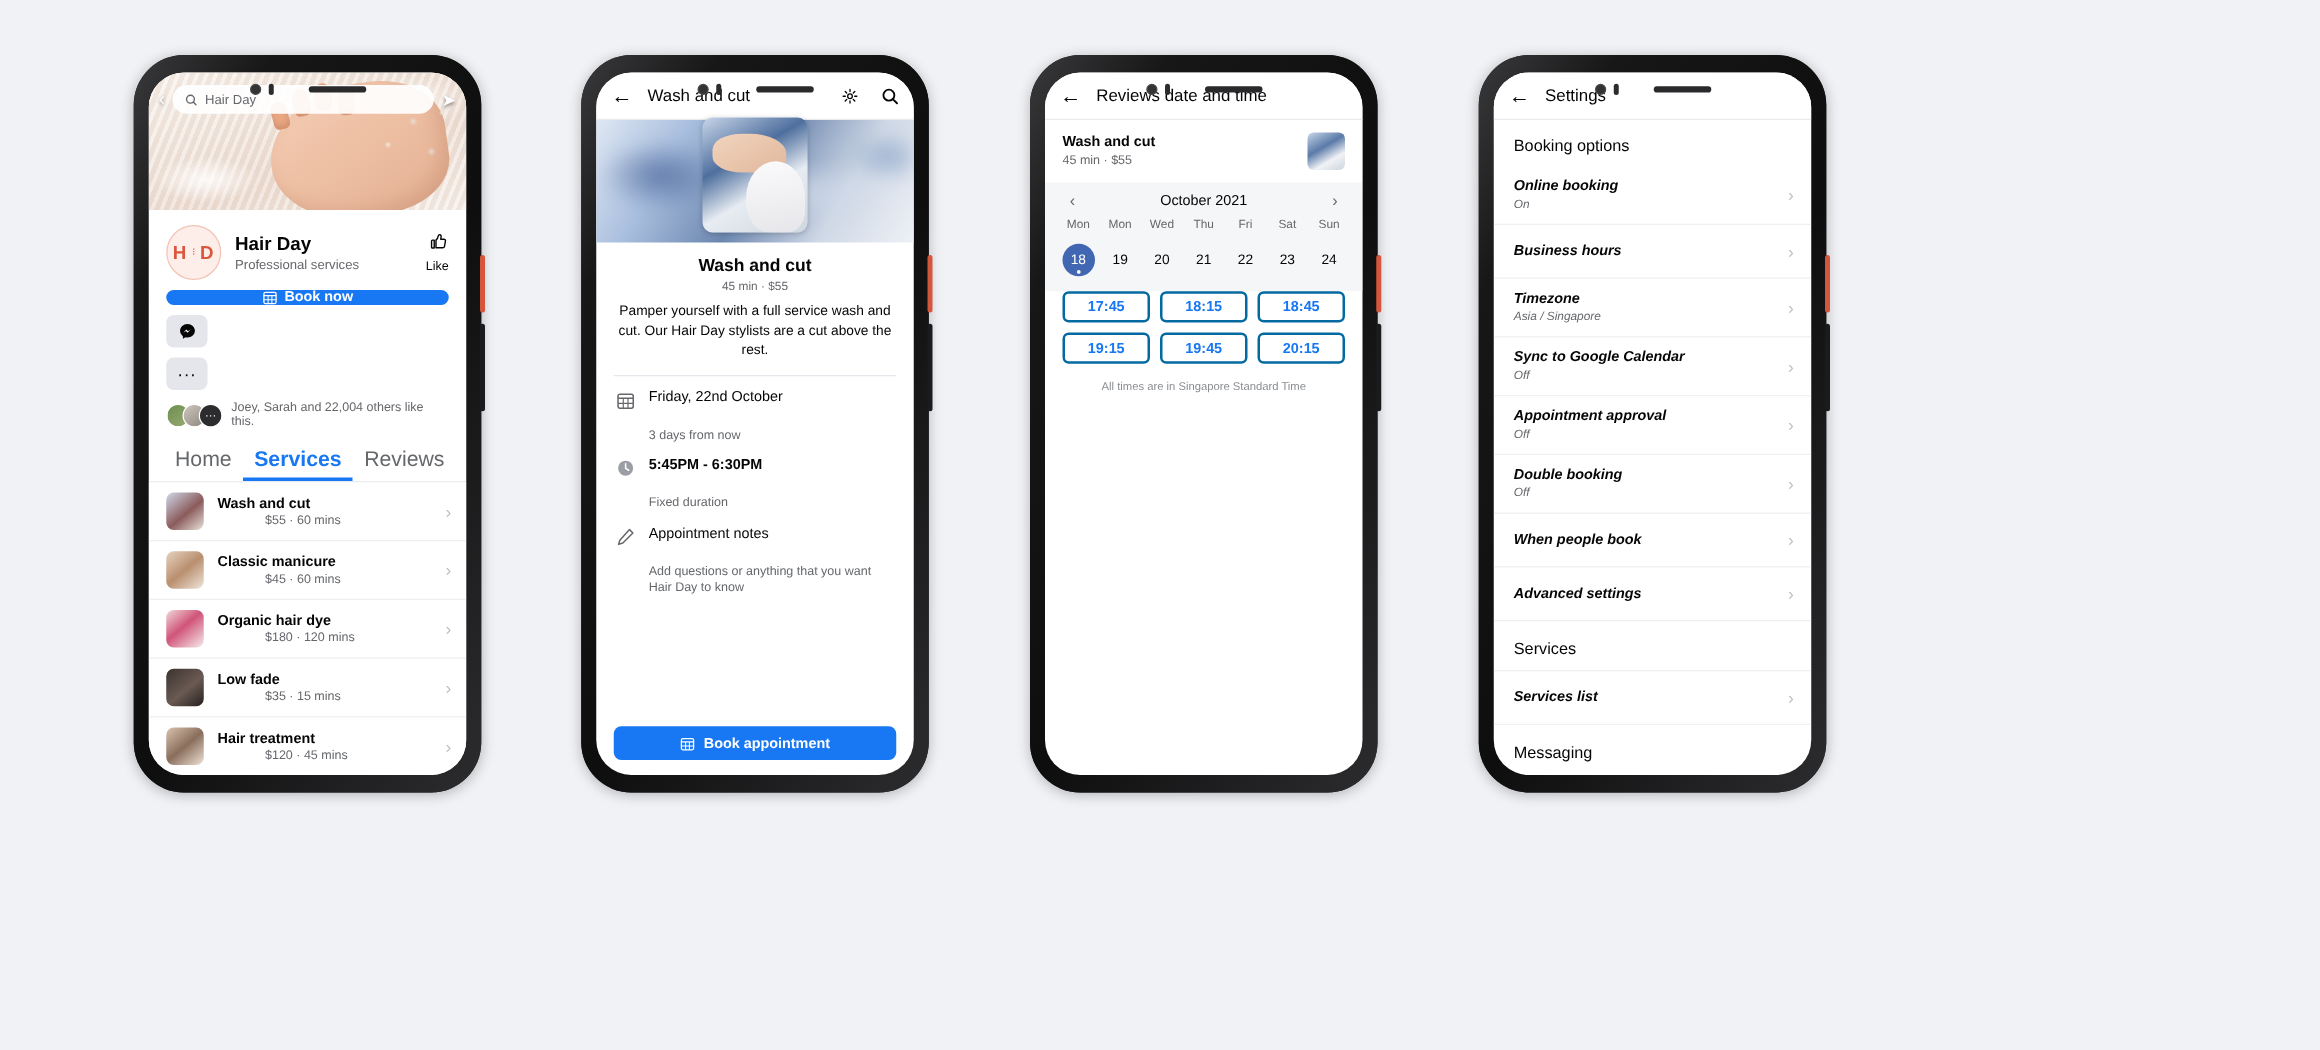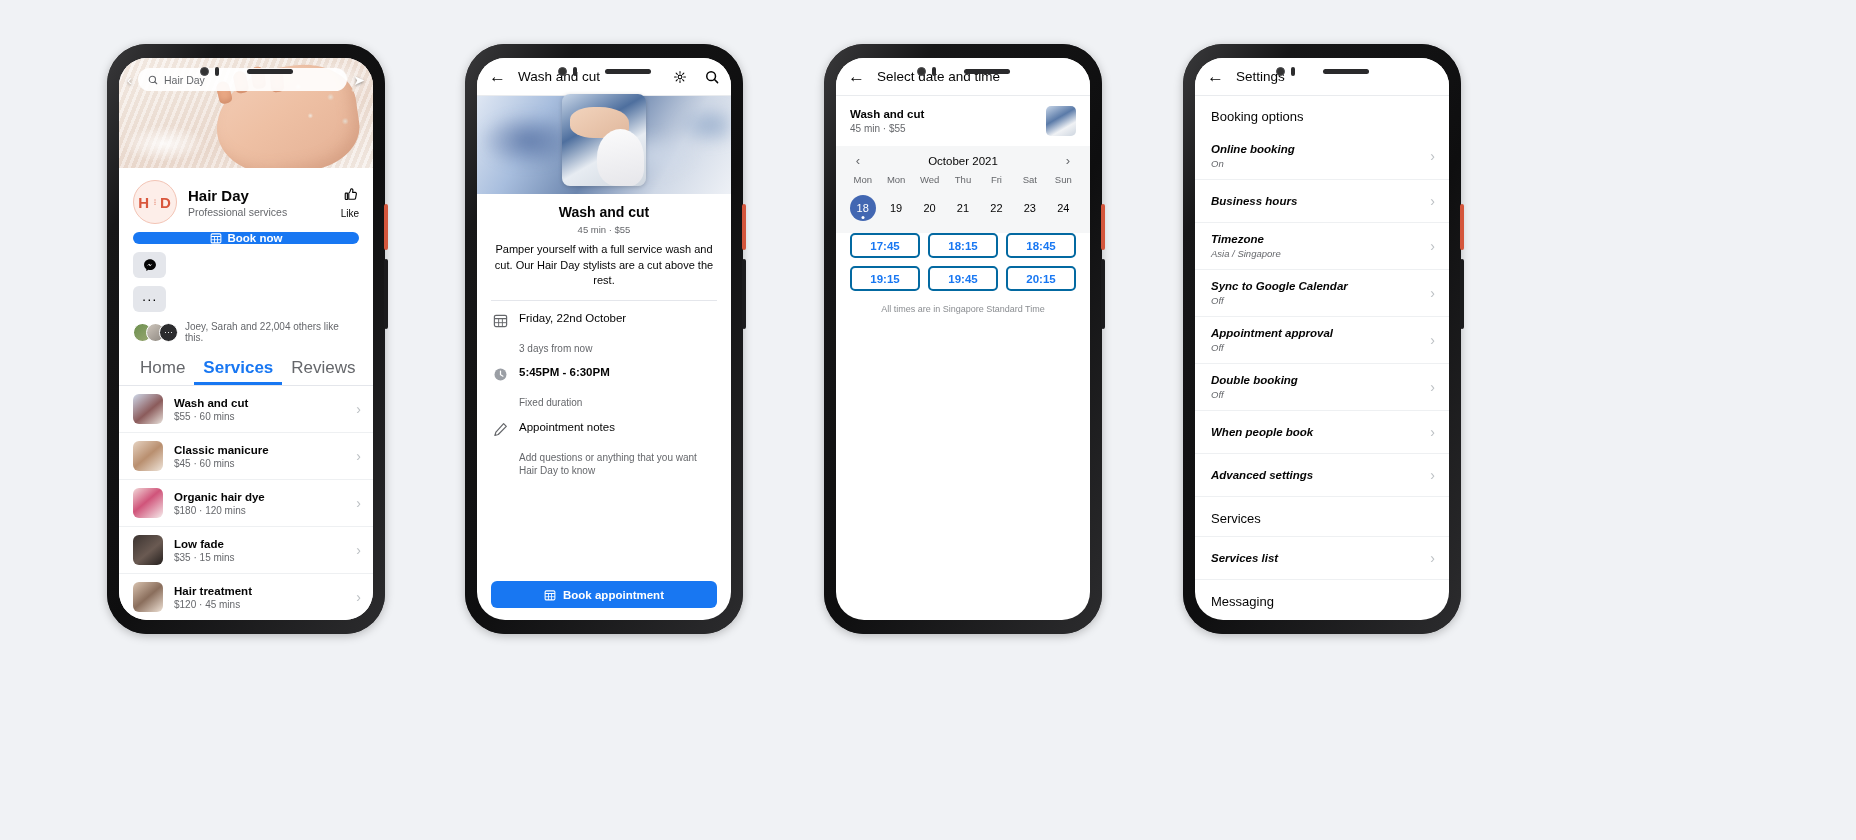--- a/index.html
+++ b/index.html
@@ -135,21 +135,21 @@
   }
   .svc-thumb { width:30px;height:30px;border-radius:6px;flex:none; }
   .t1 { background:linear-gradient(140deg,#cfd9ea,#8b5b5b 55%,#e9e3dd); }
   .t2 { background:linear-gradient(140deg,#e6d3c2,#b98f6f 50%,#efe5da); }
   .t3 { background:linear-gradient(140deg,#f2d9d9,#d0547a 45%,#f6ecec); }
   .t4 { background:linear-gradient(140deg,#3b3330,#6a5a52 55%,#241f1d); }
   .t5 { background:linear-gradient(140deg,#d9c3b0,#8a6e5c 50%,#efe2d6); }
   .t6 { background:linear-gradient(140deg,#e7d2c8,#a9776a 50%,#f2e6df); }
   .svc-txt { flex:1; }
   .svc-name { font-size:11.5px; font-weight:bold; color:#050505; }
-  .svc-meta { font-size:10px; color:#65676b; margin-top:2px; }
+  .svc-meta { font-size:10px; color:#65676b; margin-top:2px;margin-left:38px; }
 
   
   .p2-hero { position:relative; height:98px; overflow:hidden;
     background:linear-gradient(120deg,#dfe7f3 0%,#a8bede 25%,#6c86ae 50%,#cfd8e6 75%,#eef1f6 100%);
     filter:none; }
   .p2-hero .blur {
     position:absolute; inset:0;
     background:
       radial-gradient(ellipse 70px 40px at 20% 45%, rgba(40,70,130,.55), transparent 70%),
       radial-gradient(ellipse 60px 35px at 70% 60%, rgba(210,220,235,.75), transparent 70%),
@@ -470,21 +470,21 @@
     </div>
   </div>
 
   <div class="phone" style="left:824px; top:44px;">
     <div class="sidebtn" style="top:160px;height:46px;"></div>
     <div class="sidebtn2" style="top:215px;height:70px;"></div>
     <div class="inner">
 
       <div class="appbar">
         <span class="backarrow">←</span>
-        <span class="title">Select date and time</span>
+        <span class="title">Reviews date and time</span>
       </div>
 
       <div class="p3-svc">
         <div class="txt">
           <div class="nm">Wash and cut</div>
           <div class="mt">45 min · $55</div>
         </div>
         <div class="p3-thumb"></div>
       </div>
 

